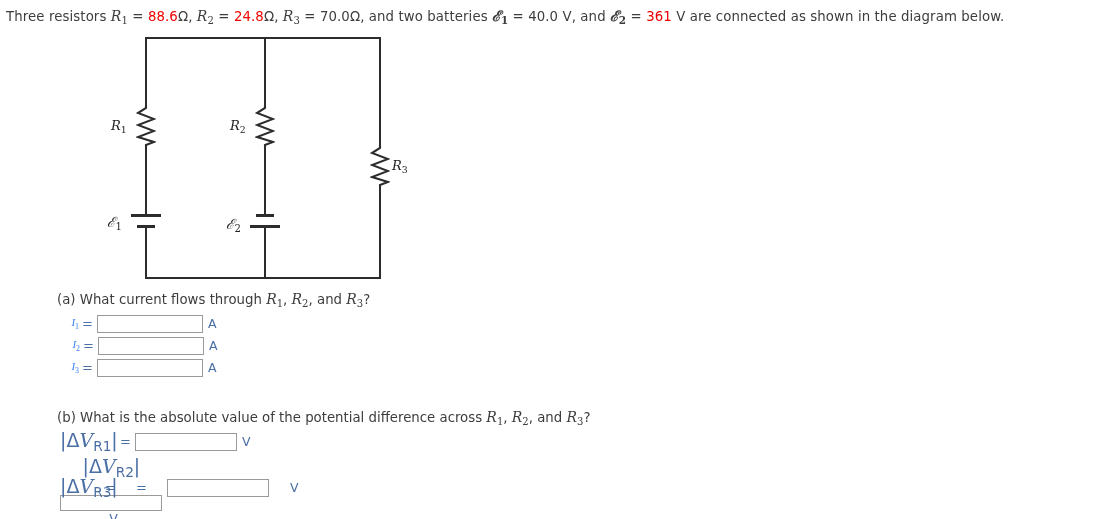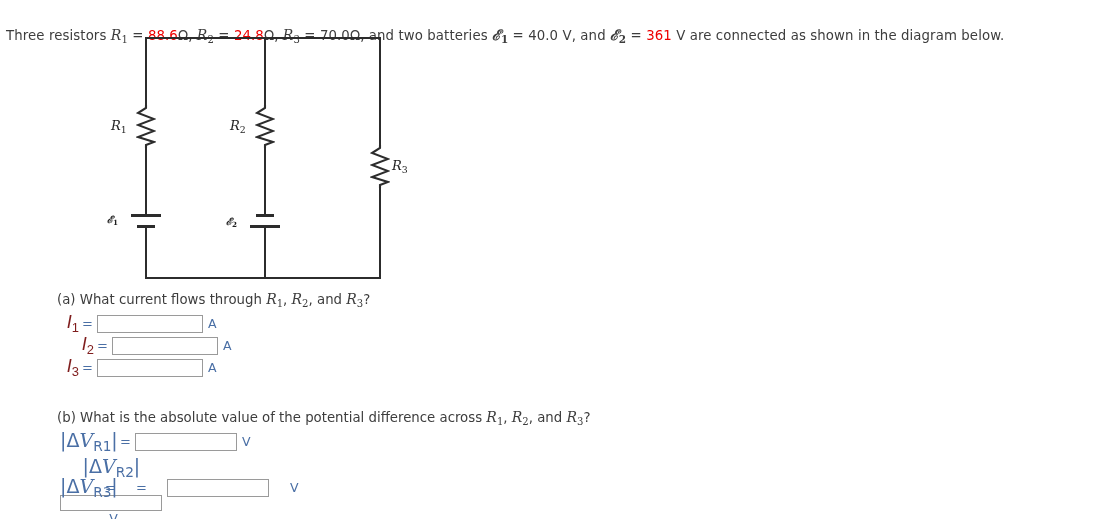--- a/index.html
+++ b/index.html
@@ -19,21 +19,20 @@
 
   
   #problem-statement {
     position: absolute;
     left: 6px;
     top: 5px;
     white-space: nowrap;
     font-size: 13.3px;
     color: #3d3d3d;
     letter-spacing: 0.1px;
-    margin-top: 19px;
   }
   .var {
     font-family: "DejaVu Serif", "Liberation Serif", serif;
     font-style: italic;
     font-size: 14px;
   }
   .emf {
     font-family: "DejaVu Serif", "Liberation Serif", serif;
     font-style: italic;
     font-weight: bold;
@@ -64,22 +63,22 @@
   .wire-v { width: 2px; }
 
   .res-label, .bat-label {
     position: absolute;
     font-family: "DejaVu Serif", "Liberation Serif", serif;
     font-style: italic;
     font-size: 13px;
     color: #1f1f1f;
   }
   .bat-label {
-    font-weight: bold;
-    font-size: 10px;
+    font-weight: normal;
+    font-size: 14px;
   }
   .plate {
     position: absolute;
     background: #2c2c2c;
     height: 2.5px;
   }
   .zig { position: absolute; }
 
   
   .question {
@@ -91,24 +90,24 @@
   #question-a { left: 57px; top: 291px; }
   #question-b { left: 57px; top: 409px; }
 
   .answer-row {
     position: absolute;
     display: flex;
     align-items: center;
     height: 19px;
   }
   .ans-label {
-    font-family: Liberation Sans, sans-serif;
-    font-style: italic;
-    color: #7f1d1d;
-    font-size: 18px;
+    font-family: Liberation Serif, serif;
+    font-style: italic;
+    color: #3b82f6;
+    font-size: 11px;
     text-align: right;
     white-space: nowrap;
   }
   .ans-eq {
     color: #4a6fa5;
     font-family: "DejaVu Serif", "Liberation Serif", serif;
     font-size: 13px;
     padding: 0 4px 0 3px;
   }
   .ans-input {
@@ -223,21 +222,21 @@
   <span class="var"><span>R</span><sub>3</sub></span><span>?</span>
 </div>
 
 <div class="answer-row" style="left:57px; top:314px;">
   <span class="ans-label" style="width:22px;"><span>I</span><sub>1</sub></span>
   <span class="ans-eq">=</span>
   <input class="ans-input" type="text" style="width: 106px;" value="">
   <span class="ans-unit">A</span>
 </div>
 
-<div class="answer-row" style="left:72px; top:336px;">
+<div class="answer-row" style="left:58px; top:336px;">
   <span class="ans-label" style="width:22px;"><span>I</span><sub>2</sub></span>
   <span class="ans-eq">=</span>
   <input class="ans-input" type="text" style="width: 106px;" value="">
   <span class="ans-unit">A</span>
 </div>
 
 <div class="answer-row" style="left:57px; top:358px;">
   <span class="ans-label" style="width:22px;"><span>I</span><sub>3</sub></span>
   <span class="ans-eq">=</span>
   <input class="ans-input" type="text" style="width: 106px;" value="">

